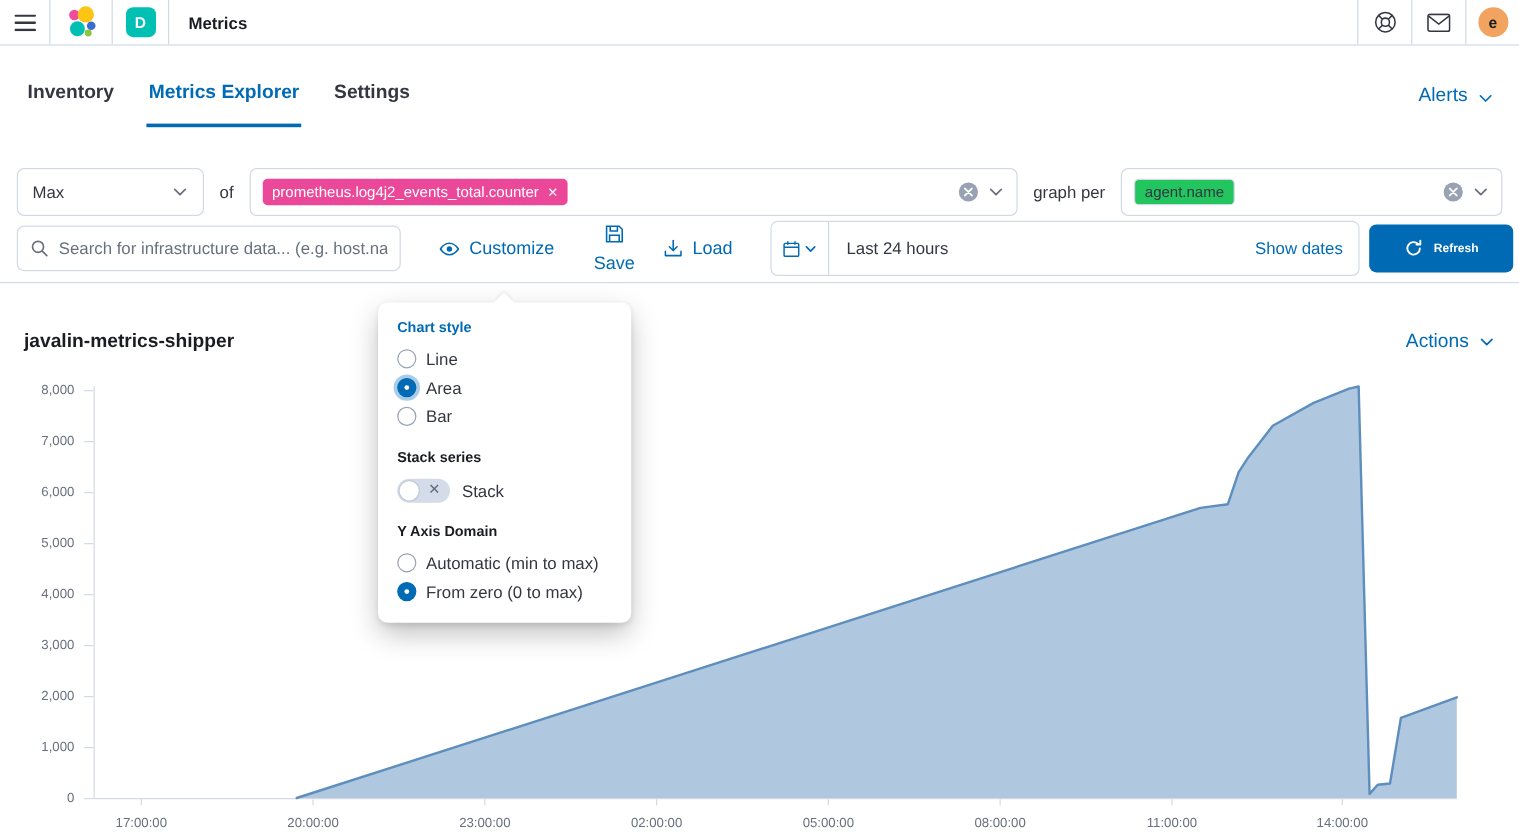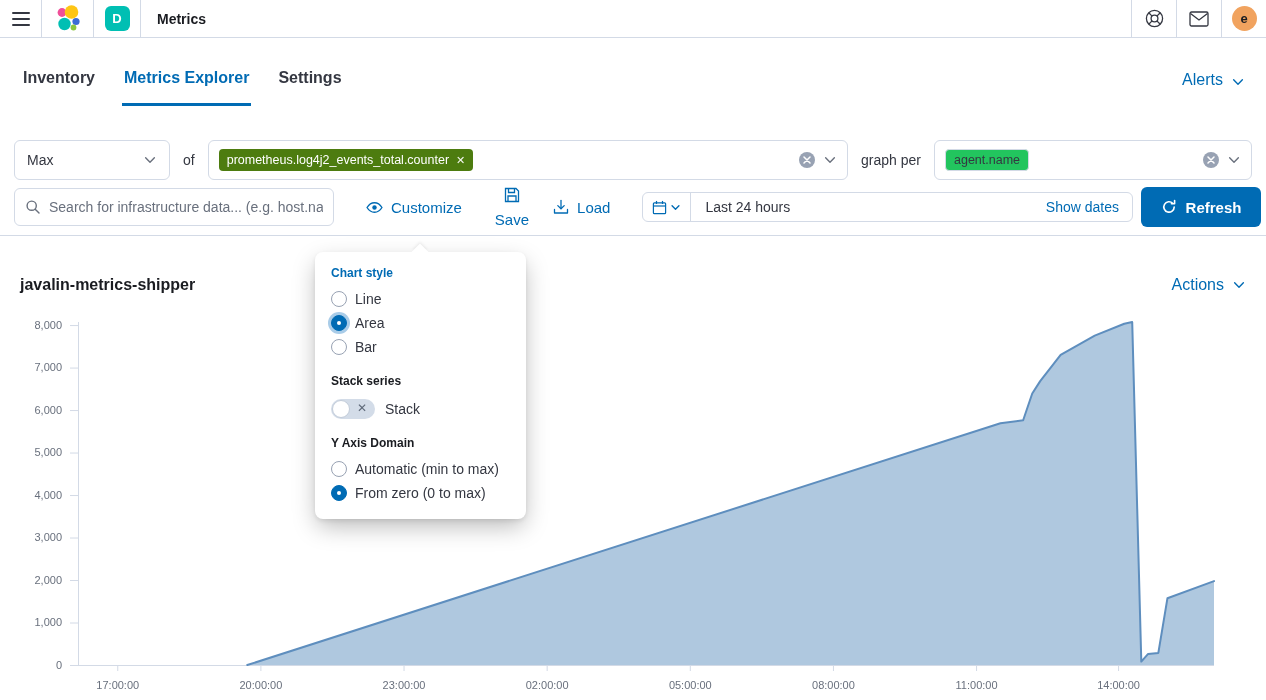--- a/index.html
+++ b/index.html
@@ -36,48 +36,48 @@
   
   .controls-row { display:flex; align-items:center; gap:13px; padding:0 14px; margin-top:18px; }
   .field { height:40px; background:#fff; border:1px solid #D3DAE6; border-radius:6px;
            display:flex; align-items:center; }
   .agg-select { width:156px; padding:0 12px; justify-content:space-between; cursor:pointer; }
   .inline-label { color:#343741; font-size:14px; white-space:nowrap; }
   .combo { padding:0 10px; }
   .combo-metric { flex:1; }
   .combo-group { width:318px; }
   .combo-right { margin-left:auto; display:flex; align-items:center; gap:8px; }
-  .badge-blue { background:#4d7c0f; color:#fff; font-size:12.5px; border-radius:4px;
+  .badge-blue { background:#ec4899; color:#fff; font-size:12.5px; border-radius:4px;
                 padding:4px 8px; display:flex; align-items:center; gap:7px; cursor:pointer; }
   .badge-plain { background:#22c55e; color:#343741; font-size:12.5px; border:1px solid #D3DAE6; border-radius:4px;
                  padding:3px 8px; display:flex; align-items:center; cursor:pointer; }
   .badge-x { font-size:11px; opacity:.95; }
   .clear-circle { width:16px; height:16px; border-radius:50%; background:#98A2B3; color:#fff;
                   display:flex; align-items:center; justify-content:center; cursor:pointer; }
 
   
   .toolbar-wrap { border-bottom:1px solid #D3DAE6; padding-bottom:0; }
   .toolbar-row { display:flex; align-items:center; padding:0 5px 0 14px; margin-top:8px; height:38px; margin-bottom:0; }
   .search-box { width:320px; height:38px; border:1px solid #D3DAE6; border-radius:6px; background:#fff;
                 display:flex; align-items:center; padding:0 10px; gap:8px; }
   .search-box input { border:none; outline:none; flex:1; font-family:"Liberation Sans",sans-serif;
                       font-size:14px; color:#343741; min-width:0; background:transparent; }
   .search-box input::placeholder { color:#69707D; }
   .tool-link { display:flex; align-items:center; gap:8px; color:#006BB4; font-size:15px; cursor:pointer; white-space:nowrap; }
   .lnk-customize { margin-left:32px; }
   .lnk-save { margin-left:33px;flex-direction:column; }
   .lnk-load { margin-left:24px; }
-  .datepicker { flex:1; margin-left:32px; height:30px; border:1px solid #D3DAE6; border-radius:6px;
+  .datepicker { flex:1; margin-left:32px; height:46px; border:1px solid #D3DAE6; border-radius:6px;
                 display:flex; align-items:center; background:#fff; }
   .dp-quick { width:48px; align-self:stretch; border-right:1px solid #D3DAE6; display:flex;
               align-items:center; justify-content:center; gap:3px; color:#006BB4; cursor:pointer; }
   .dp-text { padding-left:14px; font-size:14px; color:#343741; cursor:pointer; }
   .dp-showdates { margin-left:auto; padding-right:13px; color:#006BB4; font-size:14px; cursor:pointer; }
   .refresh-btn { margin-left:8px; width:120px; height:40px; background:#006BB4; border:none; border-radius:6px;
-                 color:#fff; font-size:15px; font-weight:600; display:flex; align-items:center;
+                 color:#fff; font-size:10px; font-weight:600; display:flex; align-items:center;
                  justify-content:center; gap:9px; cursor:pointer; font-family:"Liberation Sans",sans-serif; }
 
   
   .toolbar-pad { height:9px; }
 
   
   .chart-header { display:flex; align-items:center; justify-content:space-between; padding:0 20px 0 20px; margin-top:40px; }
   .chart-title { font-size:16px; font-weight:700; color:#1a1c21; }
   .actions-link { color:#006BB4; font-size:16px; display:flex; align-items:center; gap:8px; cursor:pointer; }
 

